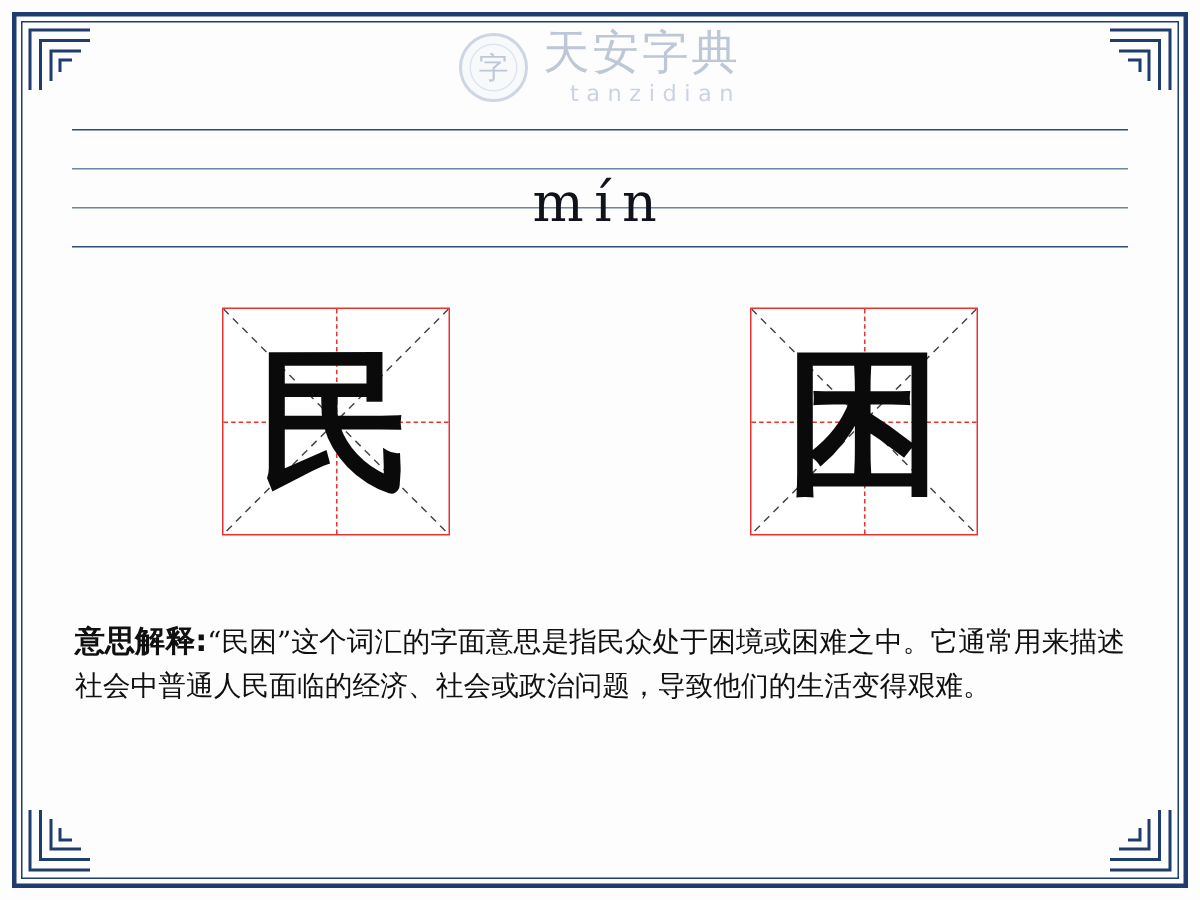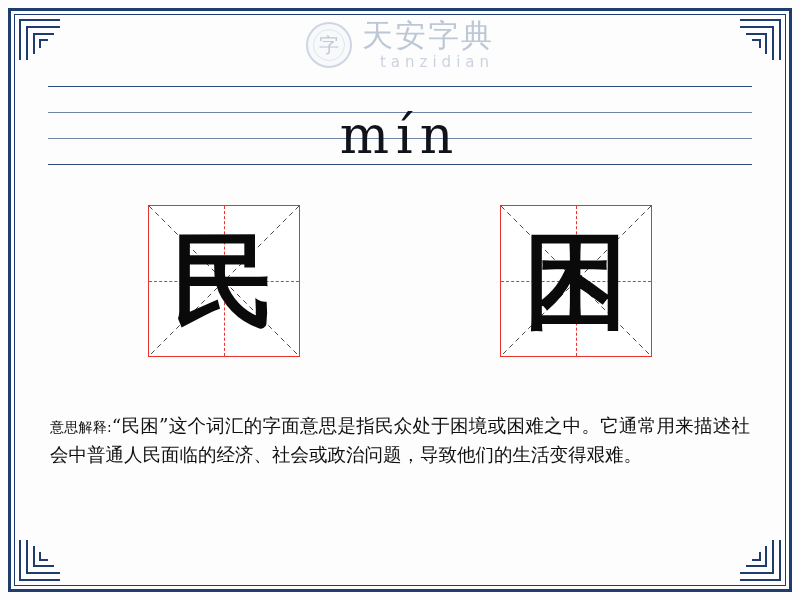--- a/index.html
+++ b/index.html
@@ -99,21 +99,21 @@
     position: absolute;
     left: 0; right: 0; top: 4px; height: 56px;
     display: flex;
   }
   .pinyin-cell {
     flex: 1 1 0;
     display: flex;
     align-items: center;
     justify-content: center;
     font-family: "DejaVu Serif", serif;
-    font-size: 52px;
+    font-size: 36px;
     letter-spacing: 7px;
     color: #10131a;
     padding-bottom: 6px;
     margin-top: 40px;
   }
 
   
   .grids {
     position: absolute;
     left: 48px; top: 205px;
@@ -161,23 +161,23 @@
   .explain {
     position: absolute;
     left: 50px; right: 50px; top: 412px;
     font-family: "DejaVu Serif", serif;
     font-size: 18.5px;
     line-height: 1.55;
     color: #101010;
     text-align: justify;
   }
   .explain .label {
-    font-weight: 400;
+    font-weight: 700;
     font-family: "DejaVu Sans", sans-serif;
-    font-size: 14px;
+    font-size: 20px;
   }
 </style>
 </head>
 <body>
 
 <div id="page">
 
   <div class="frame-outer"></div>
   <div class="frame-inner"></div>
 

